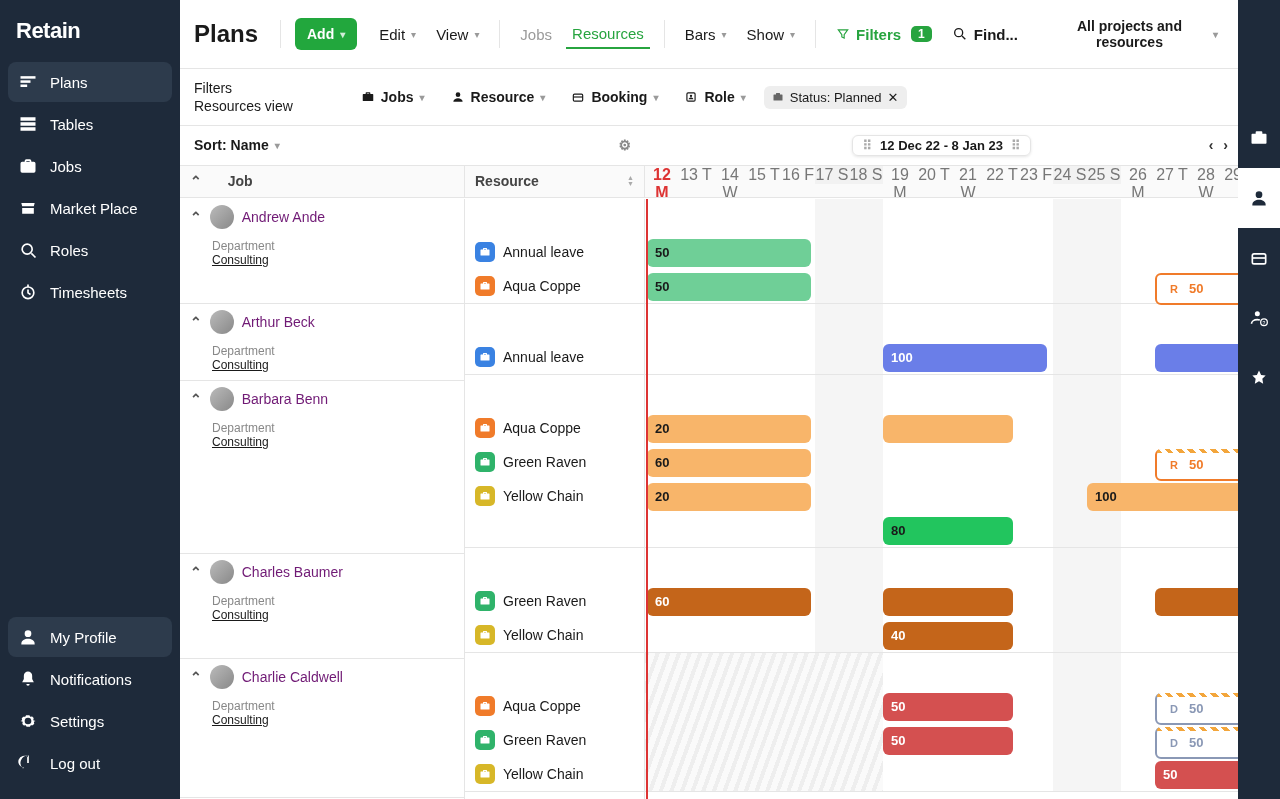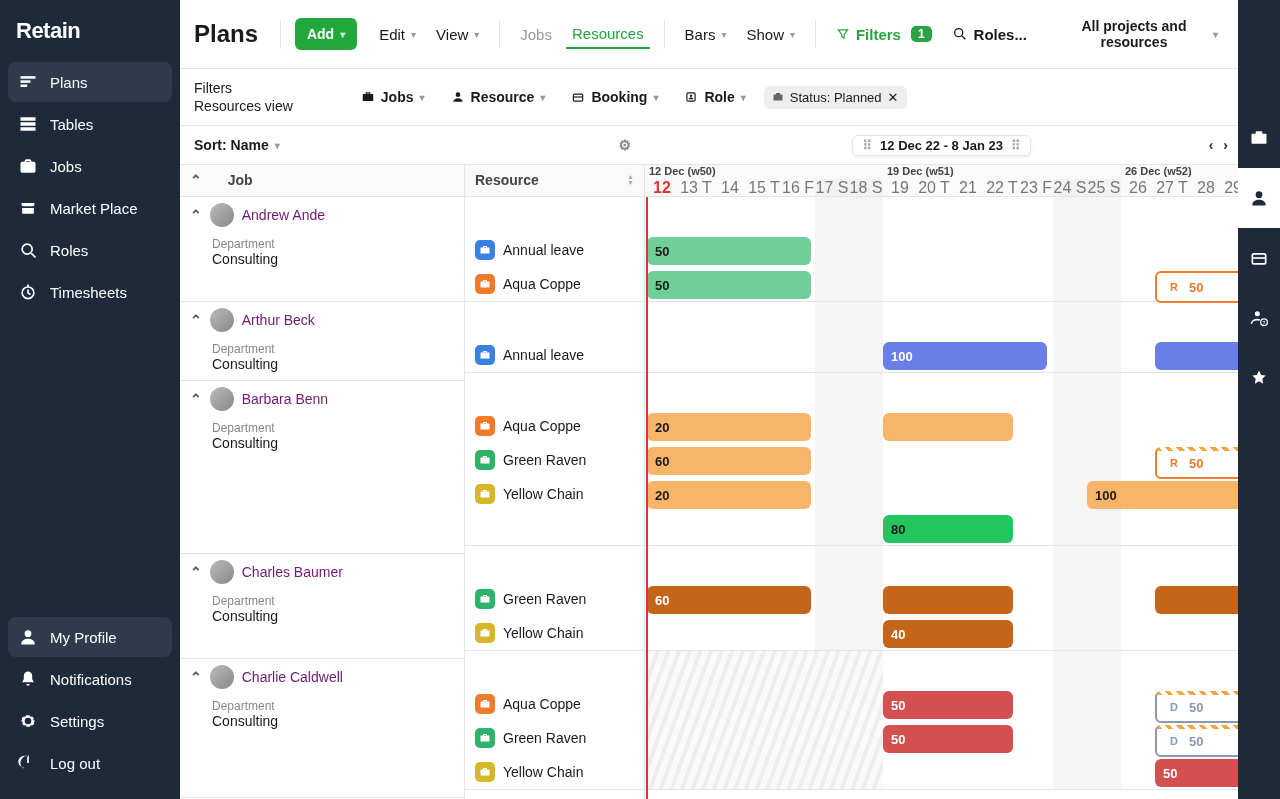--- a/index.html
+++ b/index.html
@@ -265,21 +265,21 @@
     .res-header .exp { cursor: pointer; font-weight: 700; color: #555; }
     .avatar {
       width: 24px; height: 24px; border-radius: 50%;
       background: linear-gradient(135deg, #bbb, #888);
       display: inline-block;
       flex-shrink: 0;
     }
     .res-name { color: #701a75; font-weight: 500; font-size: 14px; }
     .dept-block { padding: 4px 10px 8px 32px; }
     .dept-label { font-size: 12px; color: #888; }
-    .dept-val { font-size: 14px; font-weight: 500; }
+    .dept-val { font-size: 12px; font-weight: 500; text-decoration: underline; }
     .job-row {
       height: 34px;
       display: flex;
       align-items: center;
       padding: 0 10px;
       gap: 8px;
     }
     .job-icon {
       width: 20px; height: 20px;
       border-radius: 5px;
@@ -502,21 +502,21 @@
       <span>Filters</span>
       <span class="badge">1</span>
     </button>
     <button class="btn-plain" style="font-weight:700">
       <span class="icon" style="width:16px;height:16px">
           <svg viewBox="0 0 24 24">
             <circle cx="10" cy="10" r="6" fill="none" stroke="currentColor" stroke-width="2"></circle>
             <path d="M15 15l5 5" stroke="currentColor" stroke-width="2"></path>
           </svg>
         </span>
-      <span>Roles...</span>
+      <span>Find...</span>
     </button>
     <div class="spacer"></div>
     <button class="btn-plain right-text">
       <span>All projects and resources</span>
         <span class="chev">▾</span>
     </button>
   </div>
 
   <div class="subbar">
     <div class="label-col">
@@ -601,25 +601,20 @@
       <span style="margin-left:14px">Job</span>
     </div>
     <div class="hdr-row hdr-b col-b">
       <span>Resource</span>
       <span class="sortable">
           <span>▲</span>
           <span>▼</span>
         </span>
     </div>
     <div class="time-hdr col-c">
-      <div class="weeks" id="weekRow">
-          <div class="week" style="width: 238px;">12 Dec (w50)</div>
-          <div class="week" style="width: 238px;">19 Dec (w51)</div>
-          <div class="week" style="width: 238px;">26 Dec (w52)</div>
-        </div>
       <div class="days" id="dayRow">
           <div class="day today">12 M</div>
           <div class="day">13 T</div>
           <div class="day">14 W</div>
           <div class="day">15 T</div>
           <div class="day">16 F</div>
           <div class="day weekend">17 S</div>
           <div class="day weekend">18 S</div>
           <div class="day">19 M</div>
           <div class="day">20 T</div>

